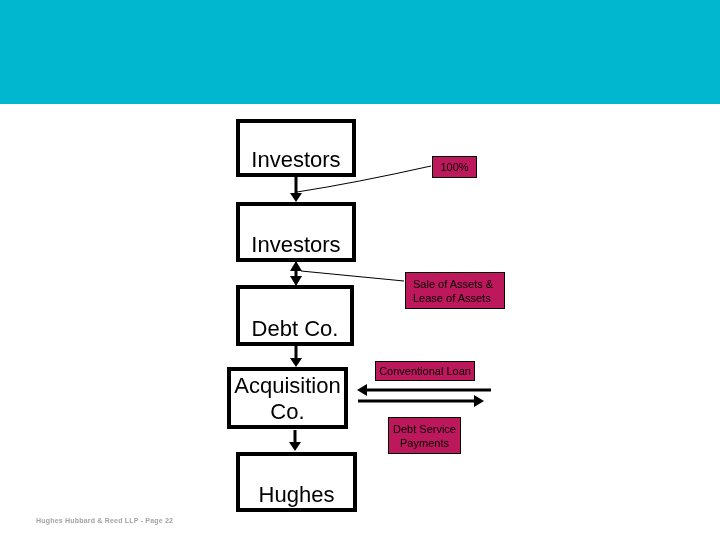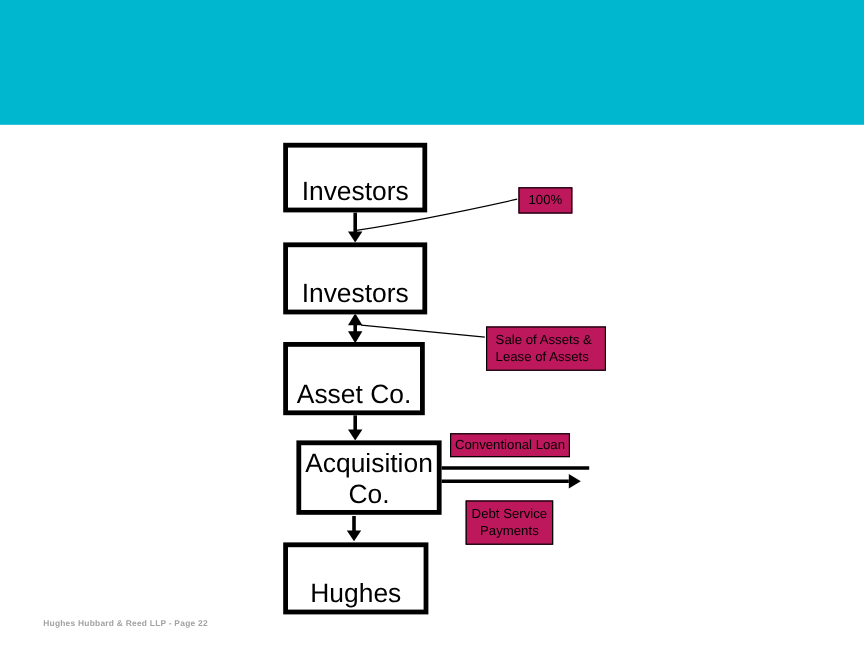--- a/index.html
+++ b/index.html
@@ -20,21 +20,21 @@
   .node{
     position:absolute;box-sizing:border-box;
     border:4px solid var(--box-border,#000);background:#fff;
     display:flex;align-items:flex-end;justify-content:center;
     text-align:center;font-size:22px;line-height:26px;color:#000;
   }
   .node .line{display:block;}
   #node-investors{left:236px;top:119px;width:120px;height:58px;}
   #node-holdings{left:236px;top:202px;width:120px;height:60px;}
   #node-asset-co{left:236px;top:285px;width:118px;height:61px;}
-  #node-acquisition-co{left:247px;top:367px;width:121px;height:62px;}
+  #node-acquisition-co{left:227px;top:367px;width:121px;height:62px;}
   #node-target{left:236px;top:452px;width:121px;height:60px;}
   #node-bank{left:492px;top:374px;width:119px;height:59px;}
   .callout{
     position:absolute;box-sizing:border-box;
     border:1px solid var(--box-border,#000);background:#be185d;
     font-size:11px;line-height:14px;color:#000;
     display:flex;flex-direction:column;justify-content:center;
   }
   .callout .line{display:block;}
   #callout-ownership{left:432px;top:156px;width:45px;height:22px;align-items:center;}
@@ -83,21 +83,21 @@
 
   <div class="node" id="node-investors">
     <span>Investors</span>
   </div>
 
   <div class="node" id="node-holdings">
     <span>Investors</span>
   </div>
 
   <div class="node" id="node-asset-co">
-    <span>Asset Co.</span>
+    <span>Debt Co.</span>
   </div>
 
   <div class="node" id="node-acquisition-co">
     <span>
       <span class="line">Acquisition</span>
       <span class="line">Co.</span>
     </span>
   </div>
 
   <div class="node" id="node-target">

